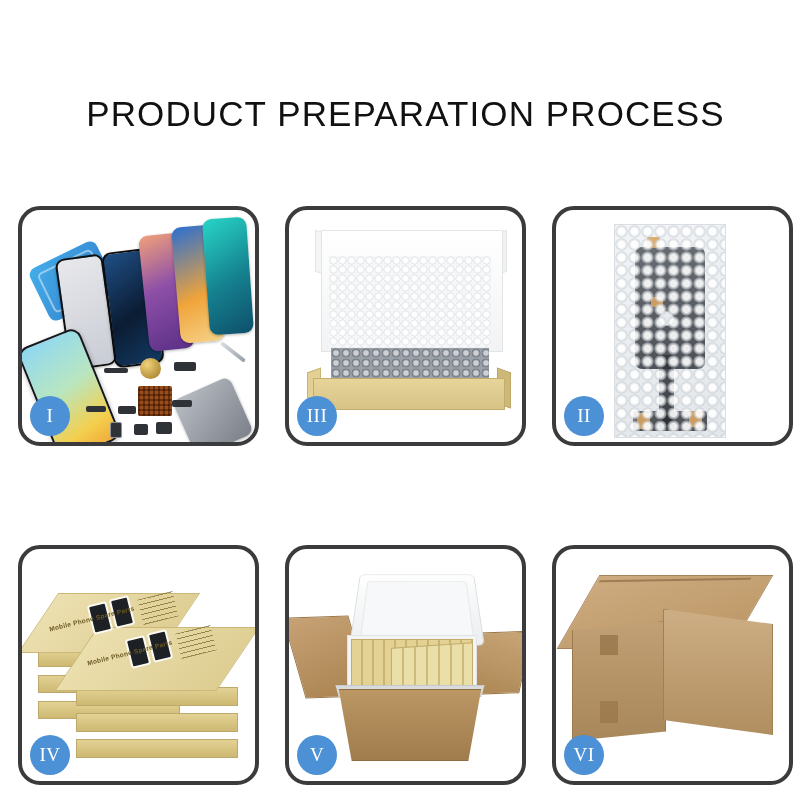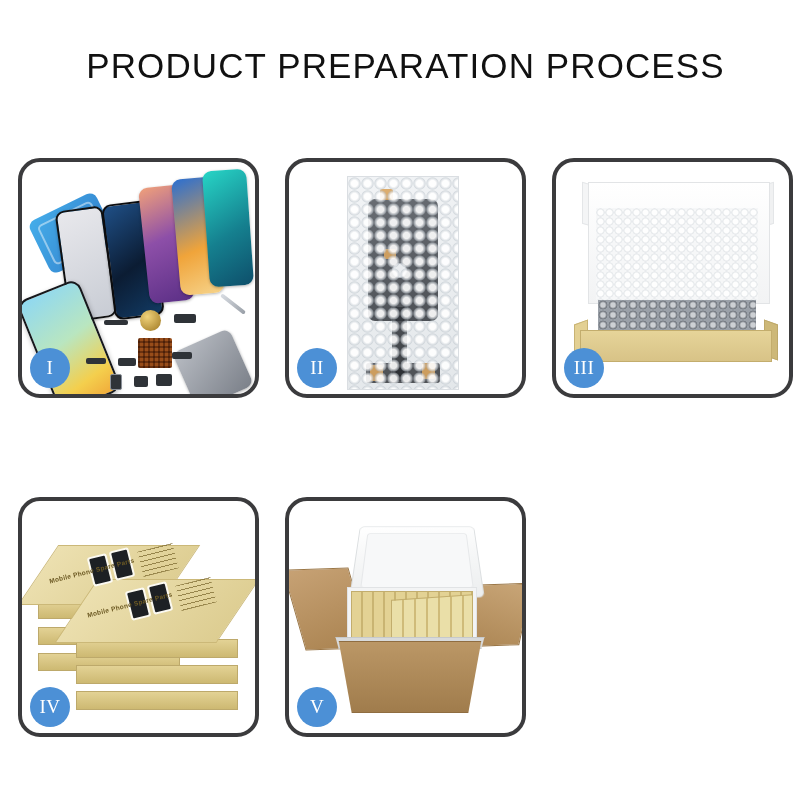--- a/index.html
+++ b/index.html
@@ -2,21 +2,21 @@
 <html><head>
 <meta charset="utf-8">
 <style>
   html,body{margin:0;padding:0;}
   body{
     width:811px;height:811px;
     background:#ffffff;
     font-family:"Liberation Sans", sans-serif;
     overflow:hidden;
   }
-  .page{position:relative;width:811px;height:572px;}
+  .page{position:relative;width:811px;height:572px;margin-top:48px;}
 
   
   .header{position:absolute;left:0;top:0;width:811px;text-align:center;}
   .title{
     margin:0;padding-top:46px;
     font-size:35px;letter-spacing:1.1px;
     font-weight:400;color:#111111;
     font-family:"Liberation Sans", sans-serif;
   }
   .subtitle{
@@ -350,49 +350,49 @@
         <div class="bit b4"></div>
         <div class="bit b5"></div>
         <div class="bit b6"></div>
         <div class="bit b7"></div>
         <div class="bit b8"></div>
         <div class="tweezer"></div>
       </div>
       <div class="badge">I</div>
     </div>
 
+    <div class="panel p3">
+      <div class="stage">
+        <div class="lidflapL"></div>
+        <div class="lidflapR"></div>
+        <div class="lid"></div>
+        <div class="lidfoam"></div>
+        <div class="bubblebed"></div>
+        <div class="trayL"></div>
+        <div class="trayR"></div>
+        <div class="tray"></div>
+      </div>
+      <div class="badge">III</div>
+    </div>
+
     <div class="panel p2">
       <div class="stage">
         <div class="bag">
           <div class="lcd"></div>
           <div class="flex"></div>
           <div class="flexfoot"></div>
           <div class="dot"></div>
           <div class="tape t1"></div>
           <div class="tape t2"></div>
           <div class="tape t3"></div>
           <div class="tape t4"></div>
           <div class="bubbles"></div>
         </div>
       </div>
       <div class="badge">II</div>
-    </div>
-
-    <div class="panel p3">
-      <div class="stage">
-        <div class="lidflapL"></div>
-        <div class="lidflapR"></div>
-        <div class="lid"></div>
-        <div class="lidfoam"></div>
-        <div class="bubblebed"></div>
-        <div class="trayL"></div>
-        <div class="trayR"></div>
-        <div class="tray"></div>
-      </div>
-      <div class="badge">III</div>
     </div>
 
     <div class="panel p4">
       <div class="stage">
         <div class="stack">
           <div class="edge e1"></div>
           <div class="edge e2"></div>
           <div class="edge e3"></div>
           <div class="edge e4"></div>
           <div class="edge e5"></div>
@@ -419,15 +419,26 @@
         <div class="foamlid"></div>
         <div class="inner"></div>
         <div class="goldrow"></div>
         <div class="goldrow2"></div>
         <div class="rim"></div>
         <div class="front"></div>
       </div>
       <div class="badge">V</div>
     </div>
 
+    <div class="panel p6">
+      <div class="stage">
+        <div class="top"></div>
+        <div class="topseam"></div>
+        <div class="left"></div>
+        <div class="right"></div>
+        <div class="tapeA"></div>
+        <div class="tapeB"></div>
+      </div>
+      <div class="badge">VI</div>
+    </div>
 
   </div>
 </div>
 
 </body></html>

